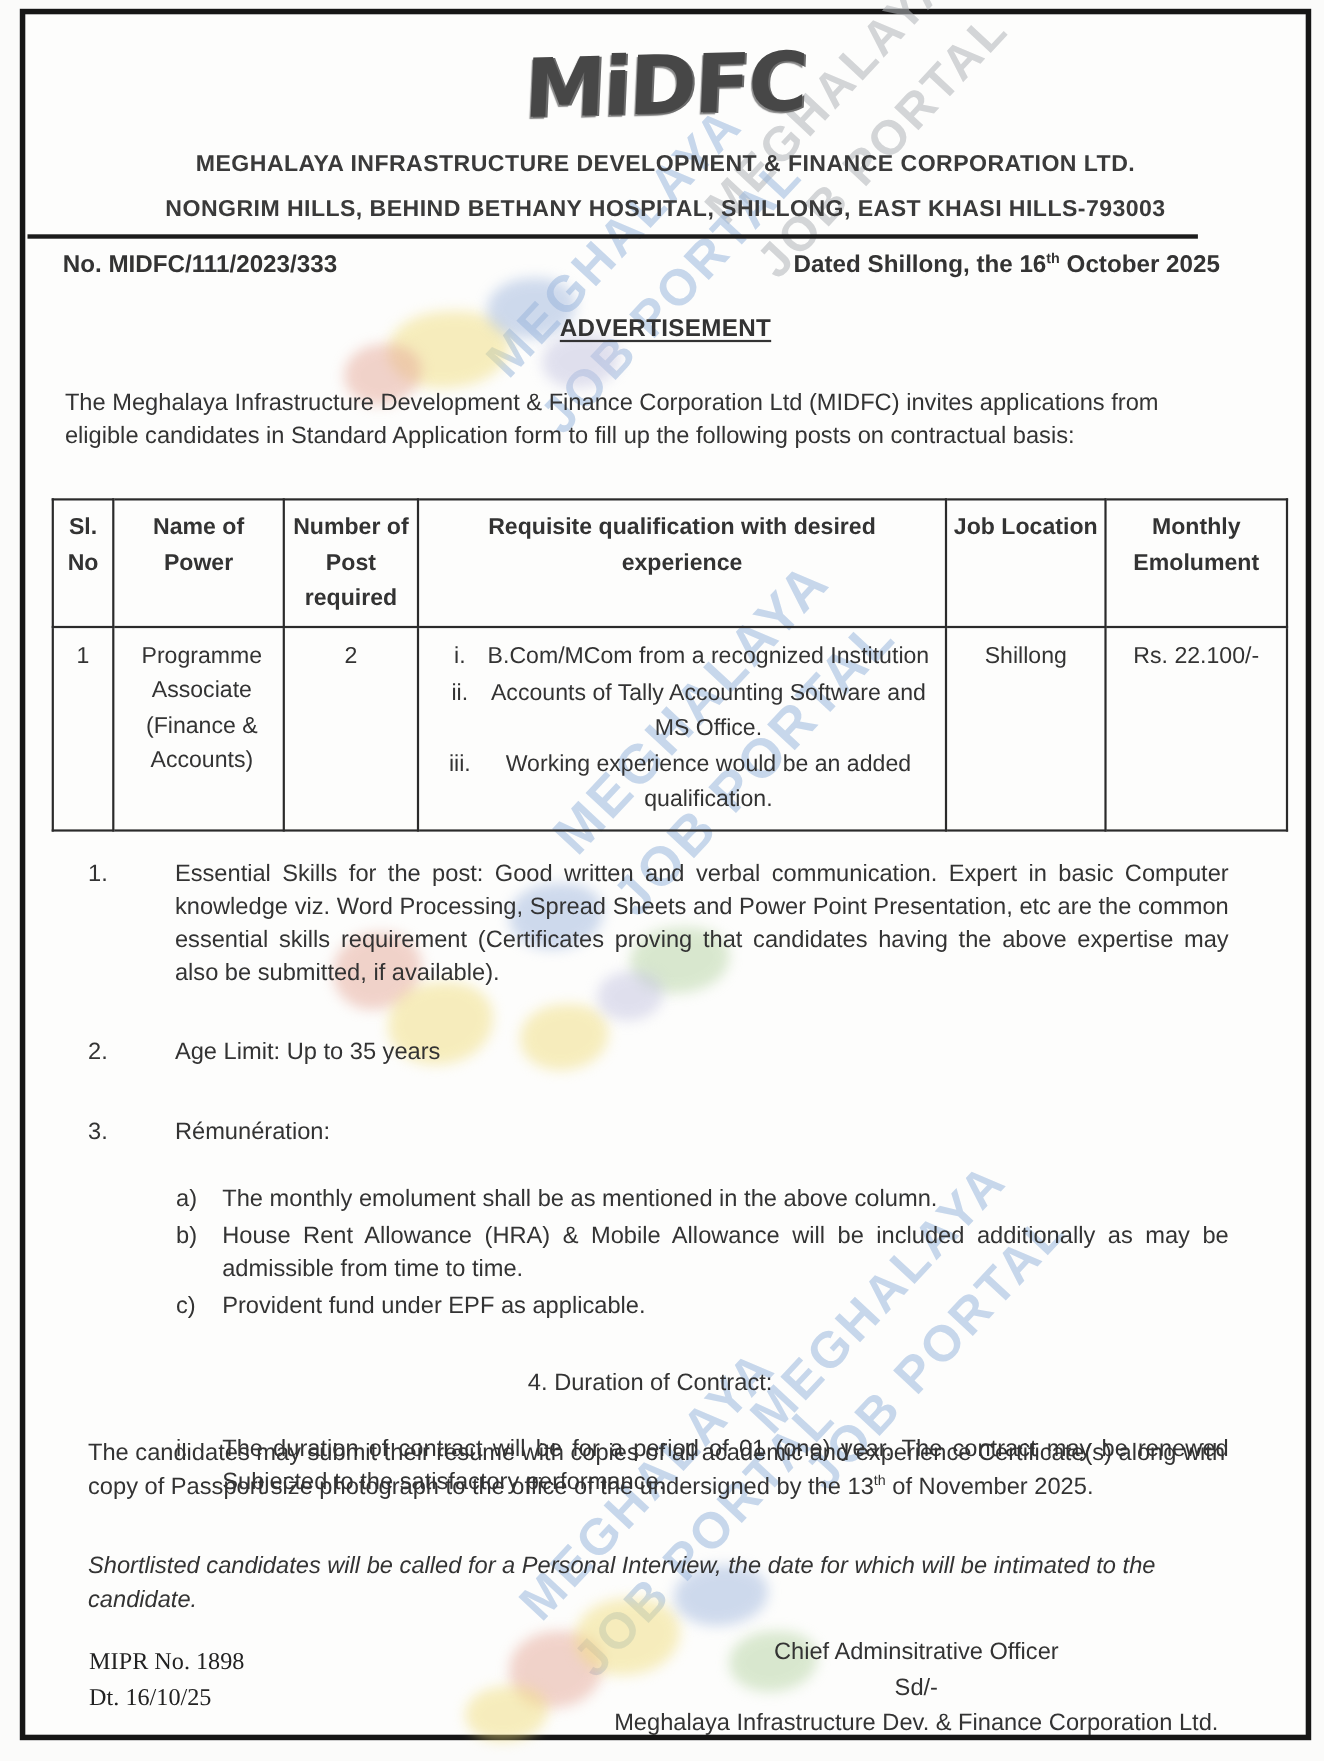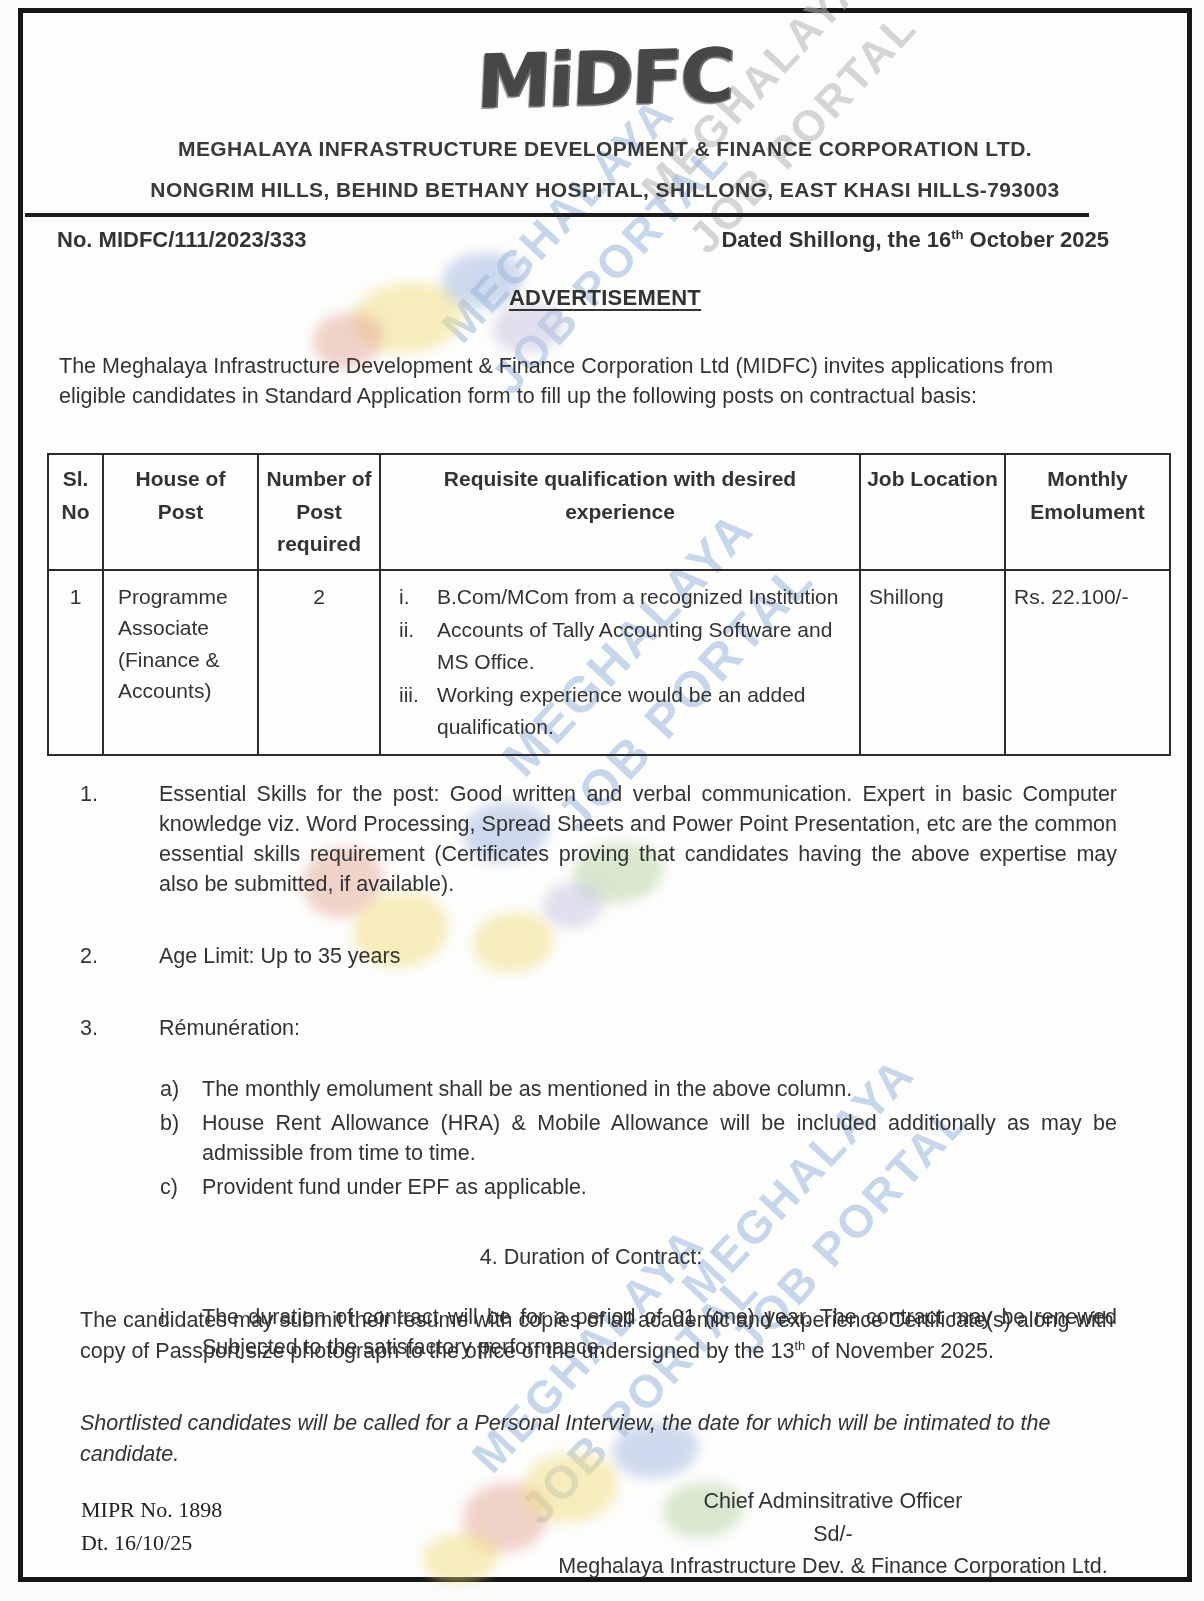--- a/index.html
+++ b/index.html
@@ -69,21 +69,21 @@
 
   
   .jobs-table { position:absolute; top:440px; left:24px;
                 border-collapse:collapse; table-layout:fixed; width:1122px;
                 font-size:21px; color:#333; }
   .jobs-table col.c1{width:55px;} .jobs-table col.c2{width:155px;}
   .jobs-table col.c3{width:122px;} .jobs-table col.c4{width:480px;}
   .jobs-table col.c5{width:145px;} .jobs-table col.c6{width:165px;}
   .jobs-table th, .jobs-table td { border:2.5px solid #2b2b2b; vertical-align:top; }
   .jobs-table th { font-weight:bold; text-align:center; padding:8px 6px; height:102px; line-height:1.55;margin-top:25px; }
-  .jobs-table td { height:184px; padding:10px 8px; line-height:1.5; }
+  .jobs-table td { height:184px; padding:10px 8px; line-height:1.5;text-align:center; }
   td.cell-sl { text-align:center; }
   td.cell-count { text-align:center; }
   td.cell-post { padding-left:14px; }
   .qrow { display:flex; margin-bottom:2px; }
   .q-num { flex:0 0 48px; padding-left:10px; }
   .q-text { flex:1; }
 
   
   .sections { position:absolute; top:766px; left:0; right:0; font-size:21.5px; line-height:1.4; color:#333; }
   .sec { display:flex; margin:0 70px 0 57px; }
@@ -186,21 +186,21 @@
           <col class="c1">
           <col class="c2">
           <col class="c3">
           <col class="c4">
           <col class="c5">
           <col class="c6">
         </colgroup>
       <thead>
         <tr>
           <th>Sl. No</th>
-          <th>House of Post</th>
+          <th>Name of Power</th>
           <th>Number of Post required</th>
           <th>Requisite qualification with desired experience</th>
           <th>Job Location</th>
           <th>Monthly Emolument</th>
         </tr>
       </thead>
       <tbody>
         <tr>
           <td class="cell-sl">1</td>
           <td class="cell-post">Programme Associate (Finance &amp; Accounts)</td>

